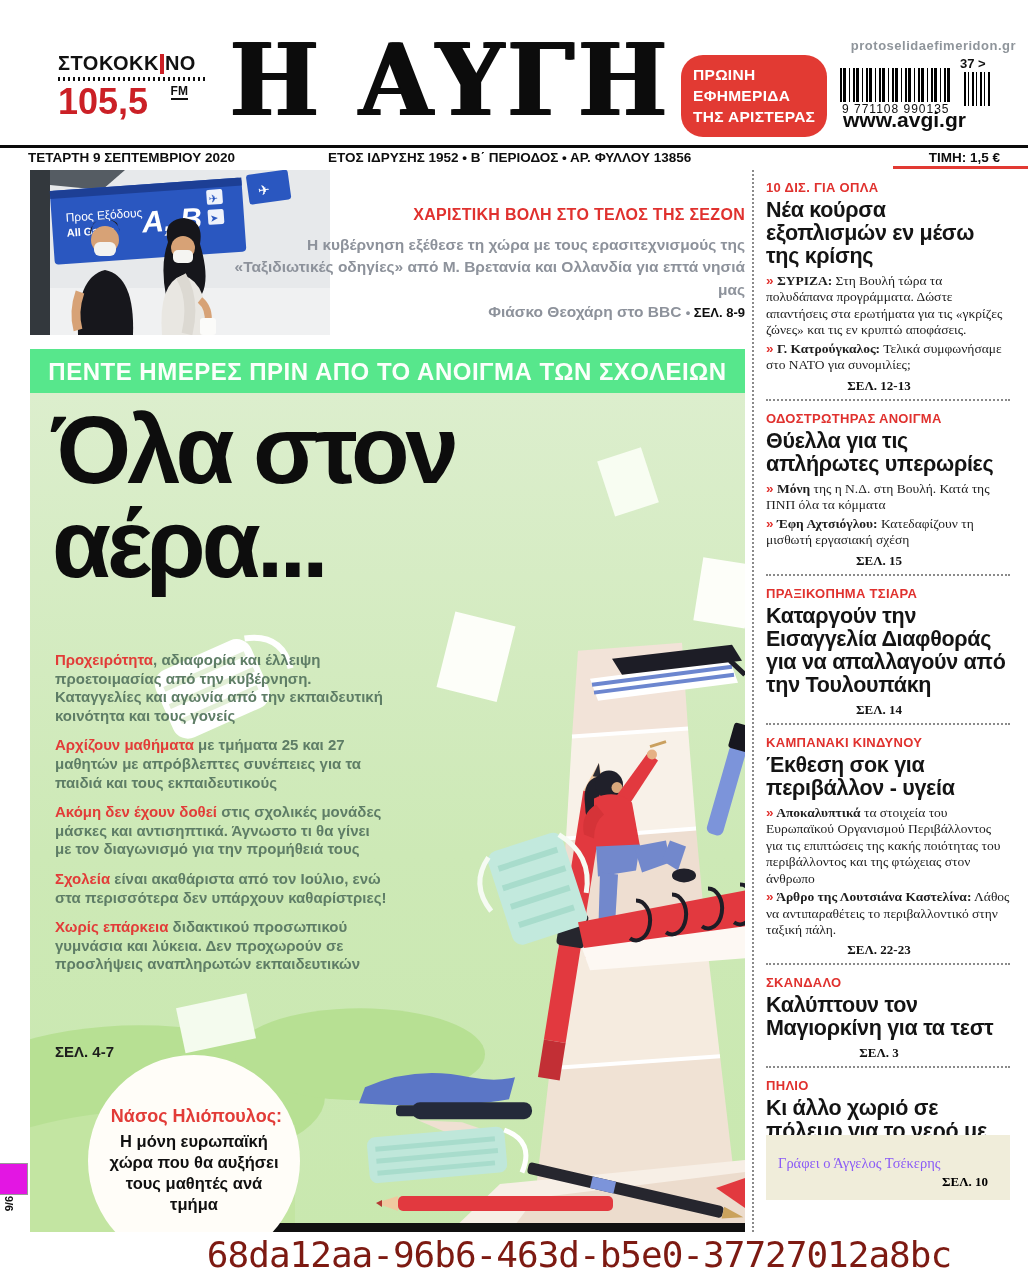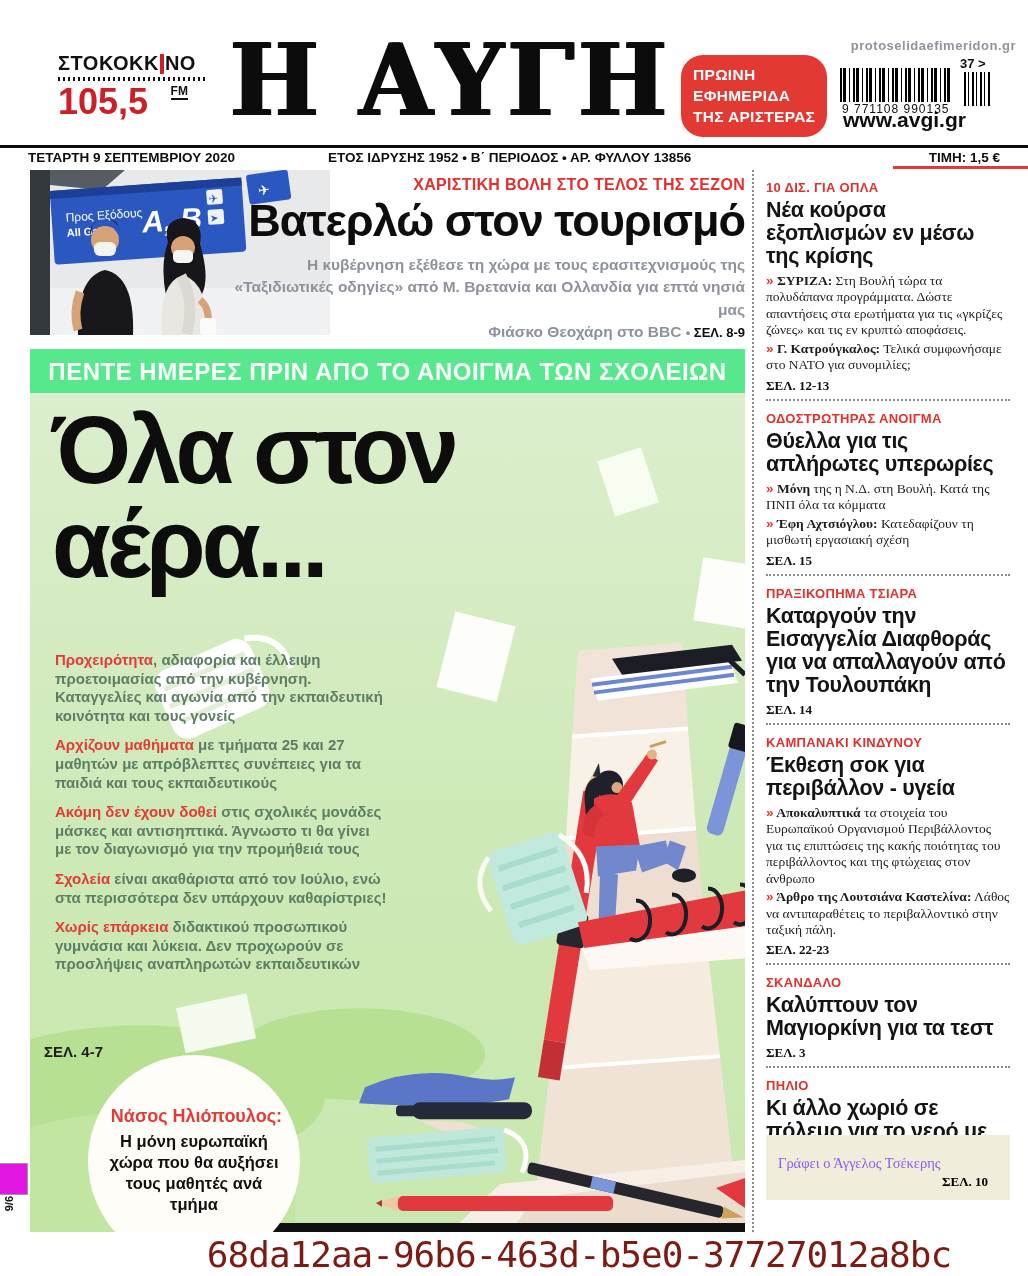--- a/index.html
+++ b/index.html
@@ -24,50 +24,50 @@
   .masthead-rule{position:absolute;left:0;right:0;top:145px;height:3px;background:#0b0b0b;}
   .date-row{position:absolute;left:0;right:0;top:148px;height:19px;display:flex;align-items:center;font-size:13.5px;font-weight:bold;color:#0d0d0d;padding:0 28px;}
   .date-row .d-left{width:300px;}
   .date-row .d-center{flex:1;text-align:left;}
   .date-row .d-right{width:200px;text-align:right;}
   .price-underline{position:absolute;left:893px;top:166px;width:135px;height:3px;background:#e23a33;}
 
   
   .story-photo{position:absolute;left:30px;top:170px;width:300px;height:165px;}
   .story-block{position:absolute;left:205px;top:176px;width:540px;text-align:right;}
-  .story-kicker-top{color:#e0312e;font-weight:bold;font-size:16px;letter-spacing:.3px;}
+  .story-kicker-top{color:#e0312e;font-weight:bold;font-size:16px;letter-spacing:.3px;margin-top:30px;}
   .story-headline-top{font-size:45px;font-weight:bold;color:#0d0d0d;letter-spacing:-1px;line-height:1.02;margin-top:4px;}
   .story-deck{margin-top:10px;font-size:15.5px;font-weight:bold;color:#8d929b;line-height:1.45;}
   .deck-ref{color:#0d0d0d;font-size:13px;}
   .deck-ref::before{content:"• ";color:#8d929b;}
 
   
   .green-banner{position:absolute;left:30px;top:349px;width:715px;height:44px;background:#57e78c;color:#fbfffb;font-weight:bold;font-size:24px;text-align:center;line-height:45px;letter-spacing:.5px;}
 
   
   .feature-panel{position:absolute;left:30px;top:393px;width:715px;height:839px;background:linear-gradient(#dceecd,#cde9b6 55%,#c9e8af);overflow:hidden;}
   .illus{position:absolute;left:0;top:0;width:715px;height:839px;}
   .feature-headline{position:absolute;left:22px;top:10px;font-size:96px;font-weight:bold;color:#0d0d0d;line-height:.98;letter-spacing:-4px;}
   .feature-paras{position:absolute;left:25px;top:258px;width:332px;}
   .f-para{font-size:15px;font-weight:bold;color:#5e7d66;line-height:1.24;margin:0 0 11px;}
   .f-para .lead{color:#e23c38;}
-  .feature-ref{position:absolute;left:14px;top:650px;font-size:15px;font-weight:bold;color:#1d1d1d;}
+  .feature-ref{position:absolute;left:25px;top:650px;font-size:15px;font-weight:bold;color:#1d1d1d;}
   .bubble{position:absolute;left:58px;top:662px;width:212px;height:212px;background:#fffdf8;border-radius:50%;display:flex;flex-direction:column;justify-content:center;text-align:center;padding:10px 18px;box-sizing:border-box;align-items:flex-end;}
   .bubble .speaker{color:#e23c38;font-weight:bold;font-size:18px;line-height:1.15;}
   .bubble .quote{color:#101010;font-weight:bold;font-size:16.5px;line-height:1.28;margin-top:4px;}
 
   
   .sidebar{position:absolute;left:752px;top:170px;width:258px;height:1066px;border-left:2px dotted #8a8a8a;box-sizing:border-box;}
   .side-items{height:965px;overflow:hidden;padding-left:12px;}
   .kicker{color:#e0312e;font-weight:bold;font-size:13px;letter-spacing:.3px;margin:10px 0 4px;}
   .s-headline{font-size:21.5px;font-weight:bold;color:#141414;line-height:1.07;letter-spacing:-.3px;margin-bottom:5px;}
   .bullets{margin-top:3px;}
   .bullet{font-family:"Liberation Serif",serif;font-size:13.5px;line-height:1.22;color:#1d1d1d;margin-bottom:2px;}
   .chev{color:#e0312e;font-weight:bold;font-family:"Liberation Sans",sans-serif;}
-  .pageref{font-family:"Liberation Serif",serif;font-weight:bold;font-size:13px;color:#111;text-align:left;padding-right:18px;margin:4px 0 5px;}
+  .pageref{font-family:"Liberation Serif",serif;font-weight:bold;font-size:13px;color:#111;text-align:center;padding-right:18px;margin:4px 0 5px;}
   .divider{border-top:2px dotted #8a8a8a;margin:5px 0 2px;}
   .opinion-box{position:absolute;left:12px;top:965px;right:0;background:#f0edda;padding:14px 12px 10px;box-sizing:border-box;}
   .opinion-box .o-headline{font-size:21px;font-weight:bold;color:#141414;line-height:1.08;letter-spacing:-.3px;}
   .opinion-box .o-byline{font-family:"Liberation Serif",serif;font-size:14.5px;color:#8b5cf6;margin-top:6px;}
   .opinion-box .o-ref{font-family:"Liberation Serif",serif;font-weight:bold;font-size:13px;text-align:right;padding-right:10px;margin-top:2px;}
 
   
   .edge-mark{position:absolute;left:0;top:1163px;width:27px;height:30px;background:#e316e3;border:1px solid #999;border-left:none;}
   .edge-label{position:absolute;left:3px;top:1196px;font-size:11px;font-weight:bold;color:#111;writing-mode:vertical-rl;transform:rotate(180deg);}
   .footer-bar{position:absolute;left:0;top:1232px;width:1028px;height:44px;background:#fff;display:flex;align-items:center;justify-content:center;}
@@ -151,21 +151,20 @@
       <rect x="143" y="80" width="20" height="13" rx="5" fill="#f5f5f2"></rect>
       <path d="M132,165 q-4,-52 21,-60 q27,9 23,60 z" fill="#e9e7e2"></path>
       <path d="M151,106 q14,24 6,58" stroke="#dcd9d2" stroke-width="11" fill="none"></path>
       <path d="M170,130 q10,8 8,24" stroke="#d7a276" stroke-width="7" fill="none"></path>
       <rect x="170" y="148" width="16" height="17" rx="3" fill="#fbfbf9"></rect>
     </g>
   </svg>
 
   <div class="story-block">
     <div class="story-kicker-top">ΧΑΡΙΣΤΙΚΗ ΒΟΛΗ ΣΤΟ ΤΕΛΟΣ ΤΗΣ ΣΕΖΟΝ</div>
-    <div class="story-headline-top">Βατερλώ στον τουρισμό</div>
     <div class="story-deck">
       <div>Η κυβέρνηση εξέθεσε τη χώρα με τους ερασιτεχνισμούς της</div>
       <div>«Ταξιδιωτικές οδηγίες» από Μ. Βρετανία και Ολλανδία για επτά νησιά μας</div>
       <div>
         <span>Φιάσκο Θεοχάρη στο BBC</span>
         <span class="deck-ref">ΣΕΛ. 8-9</span>
       </div>
     </div>
   </div>
 </div>

